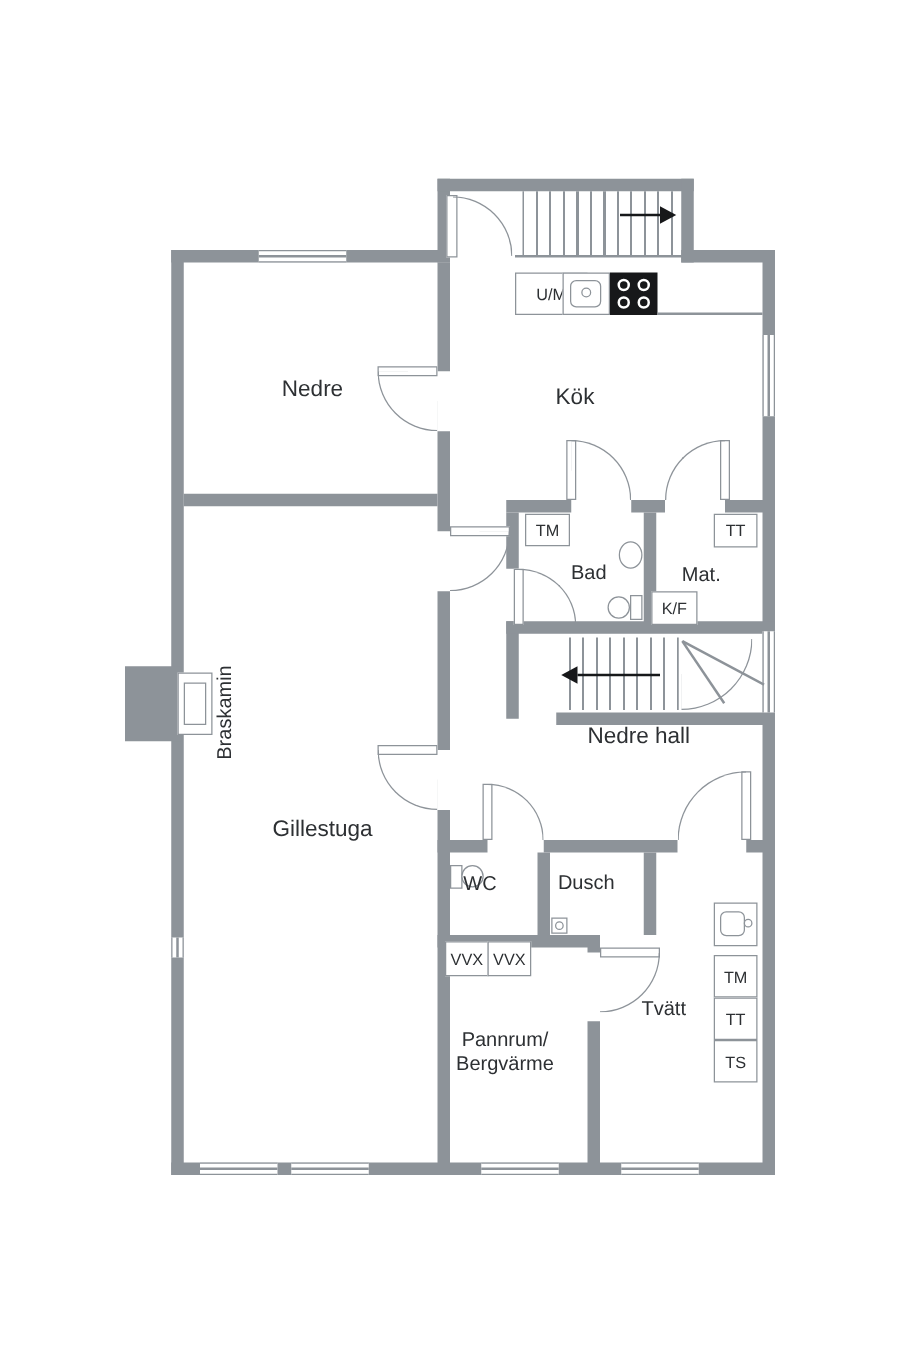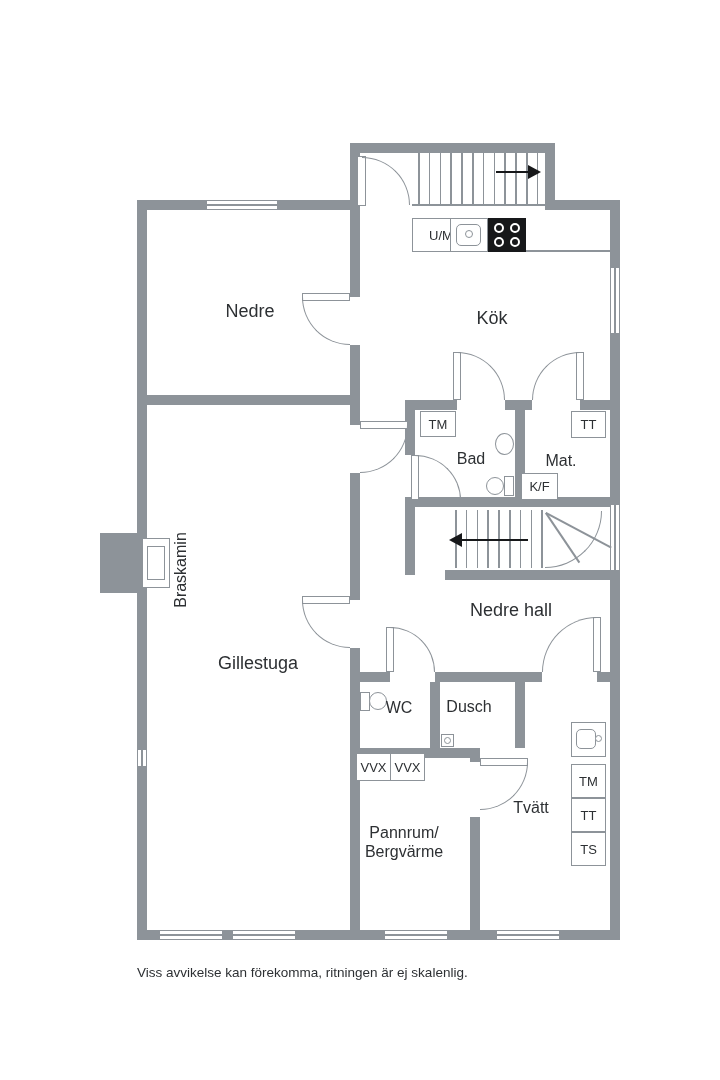--- a/index.html
+++ b/index.html
@@ -167,31 +167,30 @@
     <div class="basin" style="left:576px;top:729px;width:20px;height:20px"></div>
     <div class="dot" style="left:595px;top:735px;width:7px;height:7px"></div>
     <div class="appl" style="left:571px;top:764px;width:35px;height:34px">TM</div>
     <div class="appl" style="left:571px;top:798px;width:35px;height:34px">TT</div>
     <div class="appl" style="left:571px;top:832px;width:35px;height:34px">TS</div>
 
     <div class="box" style="left:142px;top:538px;width:28px;height:50px"></div>
     <div class="box" style="left:147px;top:546px;width:18px;height:34px"></div>
 
     <div class="rlabel" style="left:250px;top:311px">Nedre</div>
-    <div class="rlabel" style="left:492px;top:318px">Kök</div>
+    <div class="rlabel" style="left:460px;top:318px">Kök</div>
     <div class="rlabel sm" style="left:471px;top:459px">Bad</div>
     <div class="rlabel sm" style="left:561px;top:461px">Mat.</div>
     <div class="rlabel" style="left:258px;top:663px">Gillestuga</div>
-    <div class="rlabel" style="left:511px;top:610px">Nedre hall</div>
-    <div class="rlabel sm" style="left:399px;top:708px">WC</div>
+    <div class="rlabel" style="left:511px;top:589px">Nedre hall</div>
+    <div class="rlabel sm" style="left:384px;top:708px">WC</div>
     <div class="rlabel sm" style="left:469px;top:707px">Dusch</div>
     <div class="rlabel sm" style="left:531px;top:808px">Tvätt</div>
     <div class="rlabel sm two" style="left:404px;top:842px">
       <div>Pannrum/</div>
       <div>Bergvärme</div>
     </div>
     <div class="rlabel vert" style="left:181px;top:570px">Braskamin</div>
 
   </div>
 
-  <div class="footer">Viss avvikelse kan förekomma, ritningen är ej skalenlig.</div>
 
 </div>
 
 </body></html>

